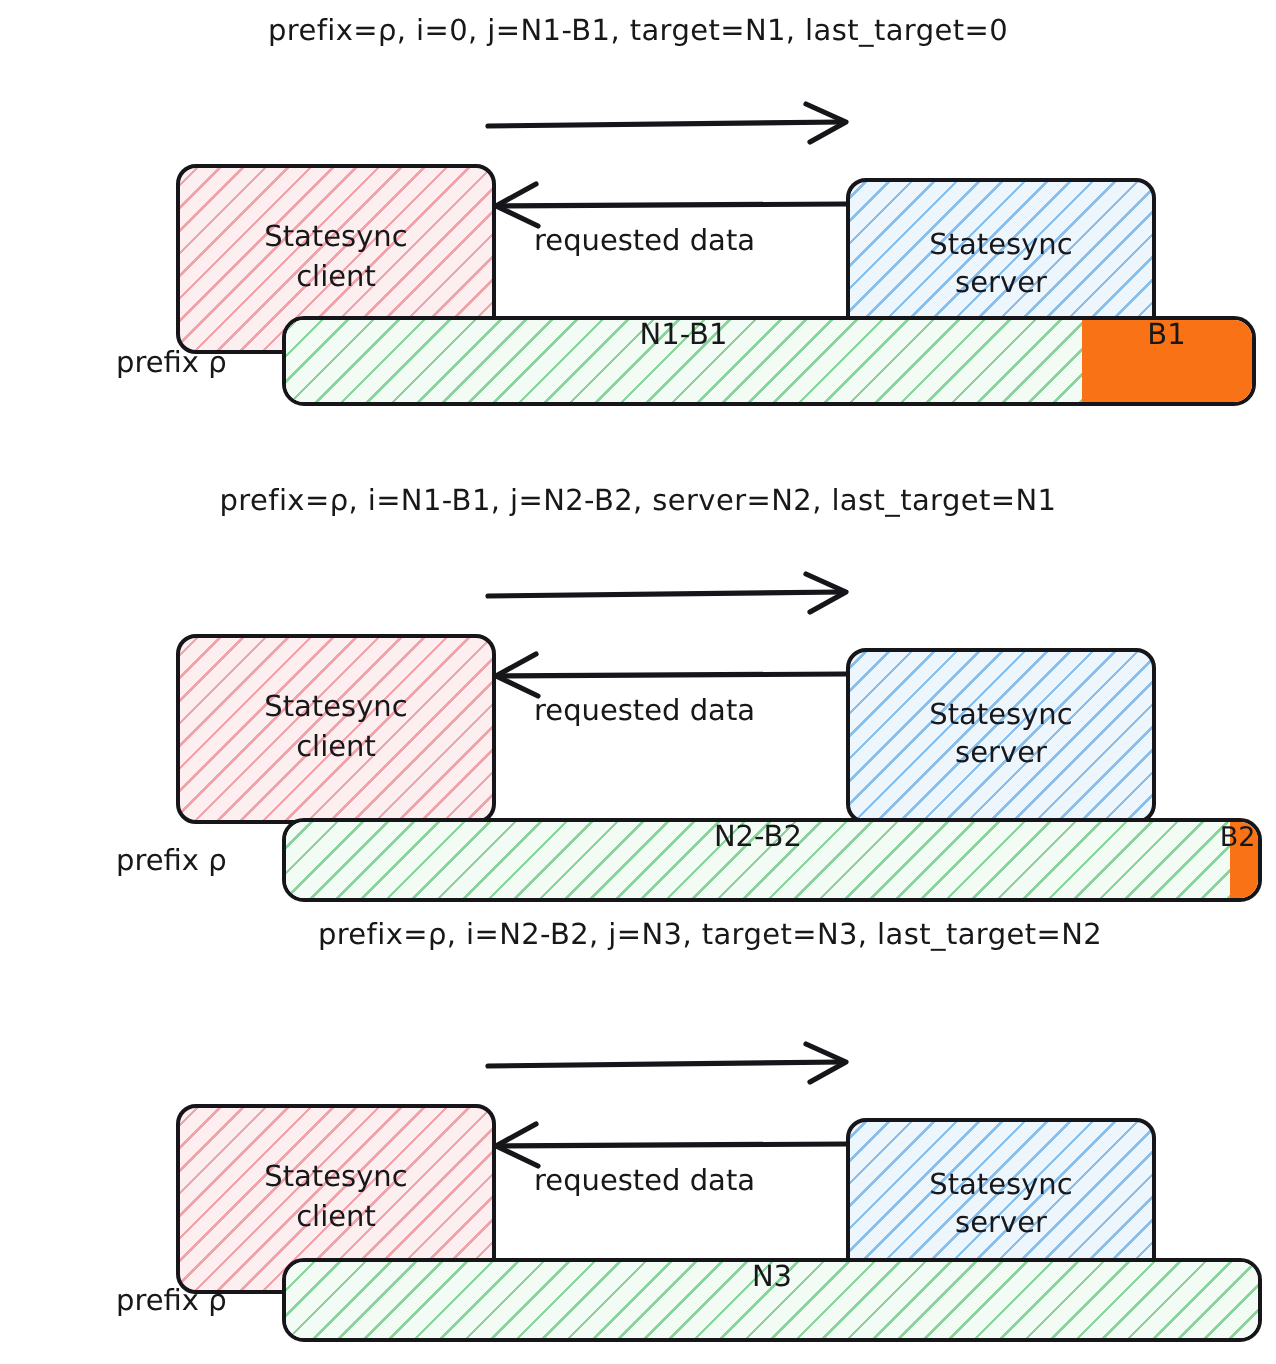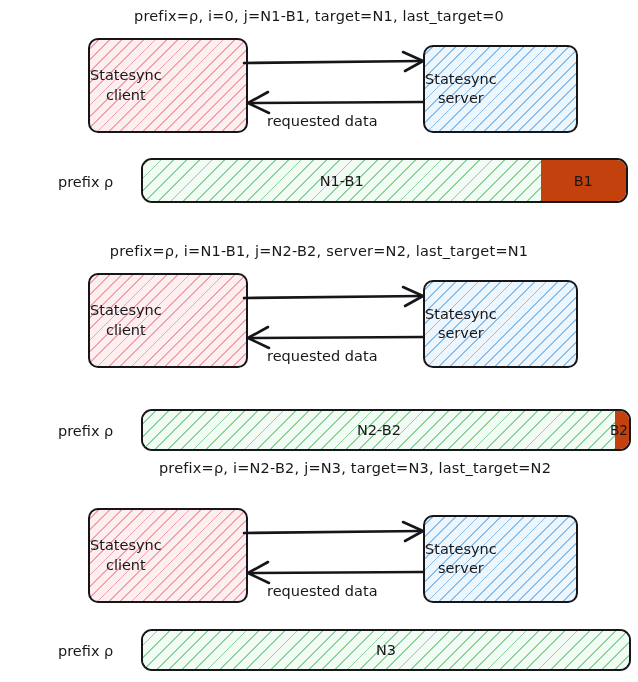--- a/index.html
+++ b/index.html
@@ -36,21 +36,22 @@
   }
 
   
   .node {
     position: absolute;
     border: 2.6px solid #15151a;
     border-radius: 10px;
     box-sizing: border-box;
     display: flex;
     align-items: center;
-    justify-content: flex-start;
+    justify-content: center;
+    margin-top: 44px;
   }
   .node-label {
     font-family: "DejaVu Sans", sans-serif;
     font-size: 14.5px;
     line-height: 1.32;
     color: #18181b;
     text-align: center;
     position: relative;
     z-index: 2;
   }
@@ -121,35 +122,35 @@
     background: #ffffff;
     overflow: hidden;
     display: block;
   }
   .bar-seg {
     position: absolute;
     top: 0;
     bottom: 0;
     box-sizing: border-box;
     display: flex;
-    align-items: center;
+    align-items: flex-start;
     justify-content: center;
   }
   .bar-seg.filled {
     background-color: #f2fbf4;
     background-image: repeating-linear-gradient(
       -45deg,
       rgba(120,205,140,0.85) 0px,
       rgba(120,205,140,0.85) 1.3px,
       rgba(0,0,0,0) 1.3px,
       rgba(0,0,0,0) 9px
     );
   }
   .bar-seg.plain {
-    background: #c2410c;
+    background: #f97316;
   }
   .seg-divider {
     position: absolute;
     top: -2px;
     bottom: -2px;
     width: 2.6px;
     background: #15151a;
     border-radius: 2px;
   }
   .seg-label {

